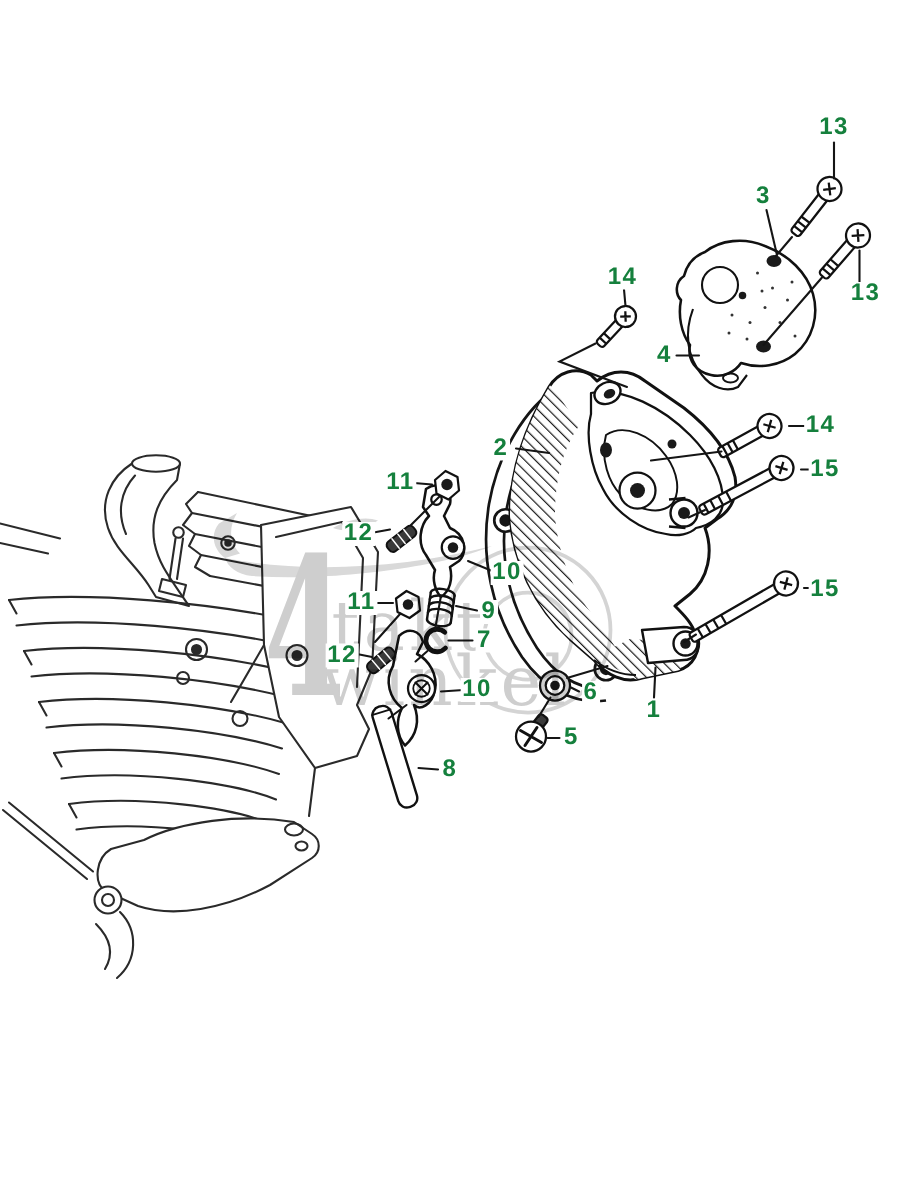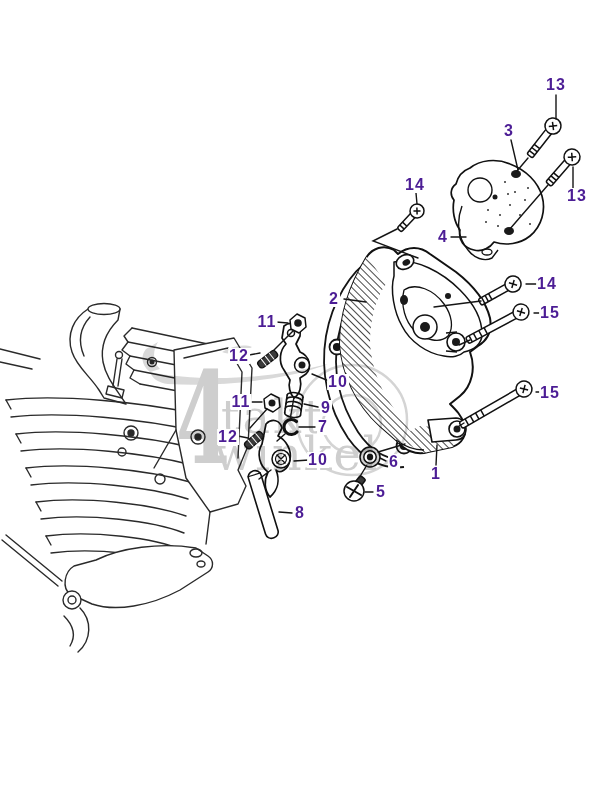--- a/index.html
+++ b/index.html
@@ -2,21 +2,21 @@
 <html><head>
 <meta charset="utf-8">
 <style>
   html,body{margin:0;padding:0;background:#ffffff;}
   .stage{position:relative;width:600px;height:800px;background:#ffffff;overflow:hidden;
          font-family:"Liberation Sans",sans-serif;}
   .stage svg{position:absolute;left:0;top:0;}
   #labels{position:absolute;left:0;top:0;width:600px;height:800px;pointer-events:none;}
   .part-label{position:absolute;transform:translate(-50%,-50%);
       font-family:"Liberation Sans",sans-serif;font-weight:bold;font-size:16px;
-      color:#4c1d95;background:#ffffff;padding:0 1px;line-height:1;letter-spacing:1px;}
+      color:#15803d;background:#ffffff;padding:0 1px;line-height:1;letter-spacing:1px;}
   .wm-text{font-family:"DejaVu Serif","Liberation Serif",serif;fill:#b3b3b3;}
 </style>
 </head>
 <body>
 
 <div class="stage">
 <svg width="600" height="800" viewBox="0 0 600 800">
   <defs>
     <pattern id="hatch" width="5" height="5" patternUnits="userSpaceOnUse" patternTransform="rotate(-45)">
       <rect width="5" height="5" fill="#ffffff"></rect>

